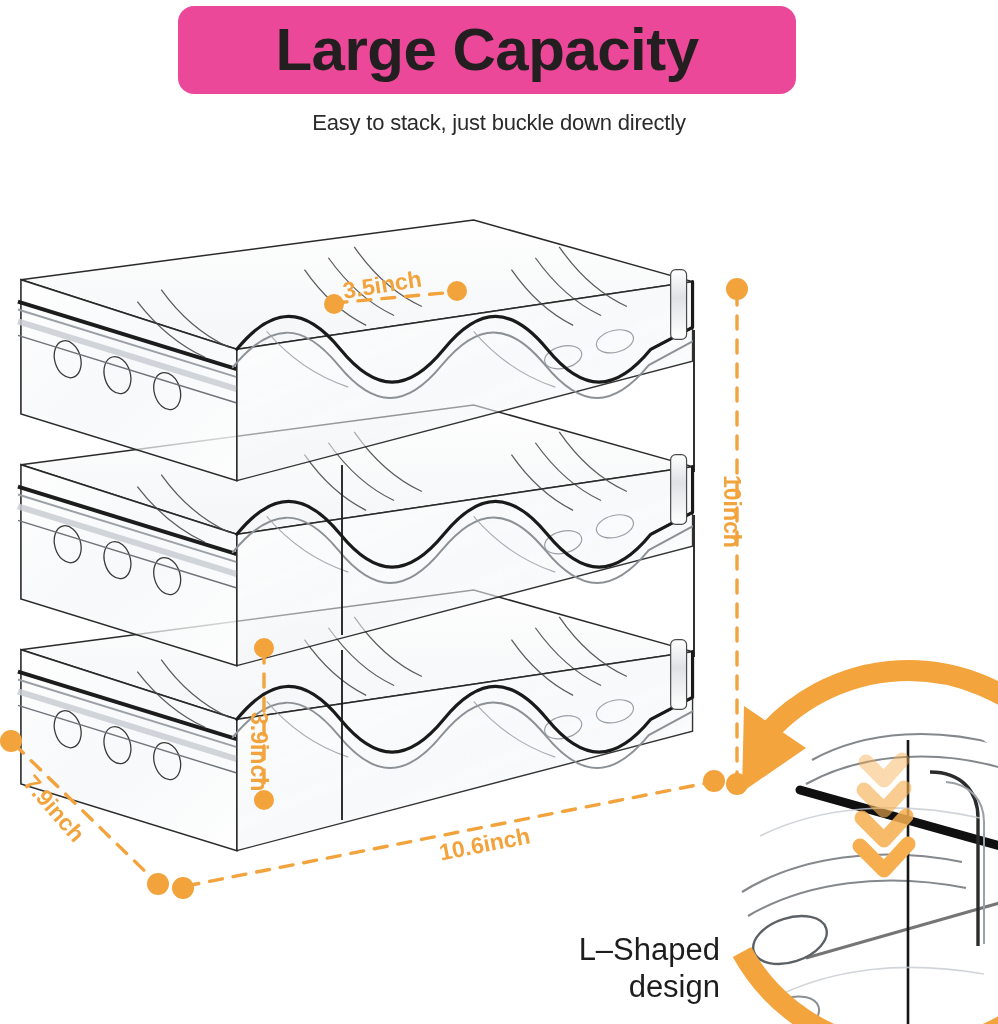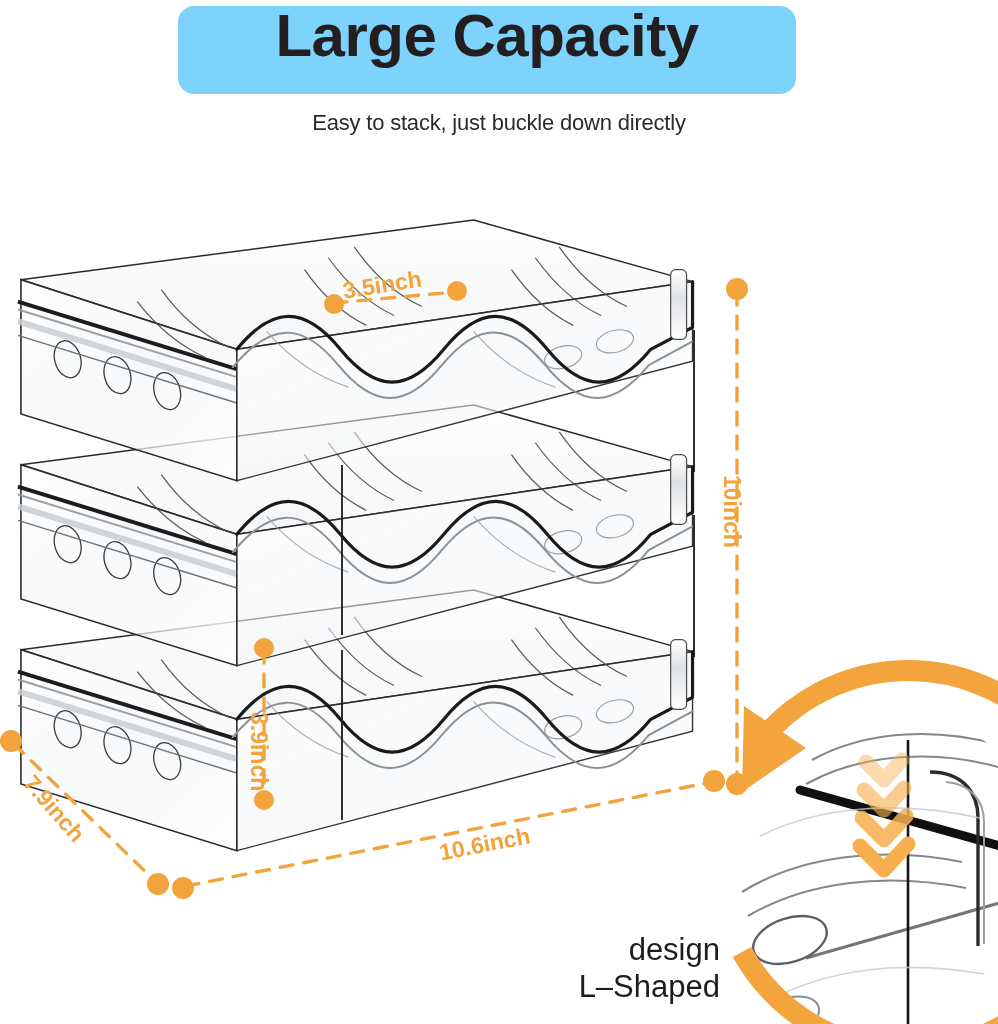--- a/index.html
+++ b/index.html
@@ -3,21 +3,21 @@
 <meta charset="utf-8">
 <style>
   html,body{margin:0;padding:0;background:#ffffff;}
   body{width:998px;height:1024px;position:relative;overflow:hidden;
        font-family:"Liberation Sans","DejaVu Sans",sans-serif;
        -webkit-font-smoothing:antialiased;}
 
   
   #header-block{position:absolute;left:0;top:0;width:998px;height:170px;}
   #title-banner{position:absolute;left:178px;top:6px;width:618px;height:88px;
-      background:#7dd3fc;border-radius:16px;display:flex;
+      background:#ec4899;border-radius:16px;display:flex;align-items:center;
       justify-content:center;}
   #title-banner-text{font-size:60px;font-weight:bold;color:#231f20;
       letter-spacing:-0.5px;line-height:1;white-space:nowrap;}
   #subtitle-text{position:absolute;left:0;top:110px;width:998px;text-align:center;
       font-size:22px;color:#2b2b2b;font-weight:400;letter-spacing:-0.2px;}
 
   
   #product-figure{position:absolute;left:0px;top:180px;width:760px;height:720px;}
   #product-svg{position:absolute;left:0;top:0;}
 
@@ -228,16 +228,16 @@
   </g>
 
   <g>
     <path d="M760,742
              A 190 190 0 1 1 742,952" fill="none" stroke="#F4A43C" stroke-width="21" stroke-linecap="butt"></path>
     <polygon points="744,706 806,748 742,792" fill="#F4A43C"></polygon>
   </g>
 </svg>
 
   <div id="callout-caption">
+    <span class="callout-caption-line">L–Shaped</span>
     <span class="callout-caption-line">design</span>
-    <span class="callout-caption-line">L–Shaped</span>
   </div>
 </div>
 
 </body></html>

